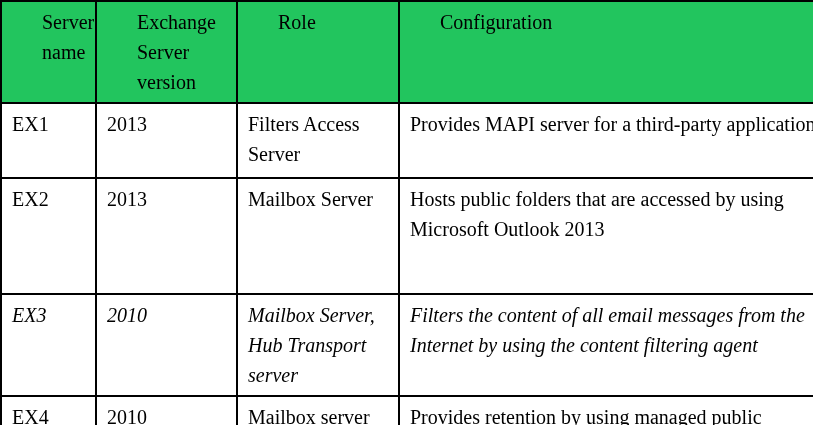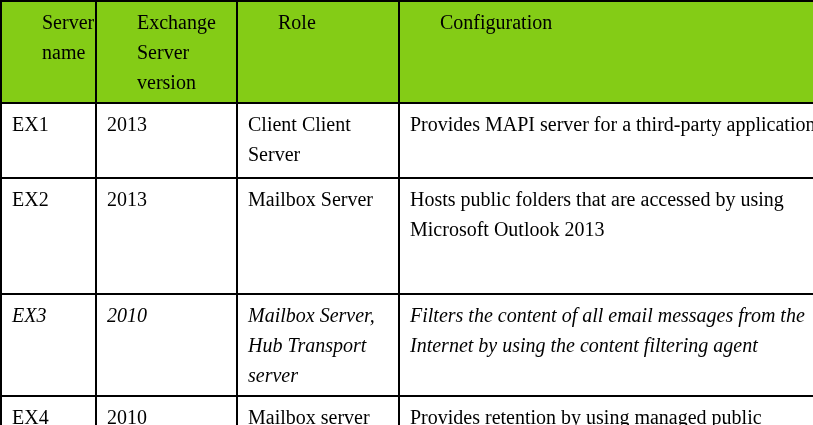--- a/index.html
+++ b/index.html
@@ -22,21 +22,21 @@
   .server-table th,
   .server-table td {
     border: 2px solid #000000;
     vertical-align: top;
     text-align: left;
     padding: 5px 8px 5px 10px;
     font-weight: normal;
     overflow: hidden;
   }
   .server-table thead th {
-    background: #84cc16;
+    background: #22c55e;
     padding-left: 40px;
   }
   
   .col-server  { width: 95px; }
   .col-version { width: 141px; }
   .col-role    { width: 162px; }
   .col-config  { width: 427px; }
 
   
   .row-header { height: 75px; }
@@ -54,21 +54,21 @@
       <th class="col-server">Server name</th>
       <th class="col-version">Exchange Server version</th>
       <th class="col-role">Role</th>
       <th class="col-config">Configuration</th>
     </tr>
   </thead>
   <tbody>
     <tr class="row-0">
       <td>EX1</td>
       <td>2013</td>
-      <td>Client Client Server</td>
+      <td>Filters Access Server</td>
       <td>Provides MAPI server for a third-party application</td>
     </tr>
     <tr class="row-1">
       <td>EX2</td>
       <td>2013</td>
       <td>Mailbox Server</td>
       <td>Hosts public folders that are accessed by using Microsoft Outlook 2013</td>
     </tr>
     <tr class="row-2">
       <td>EX3</td>

